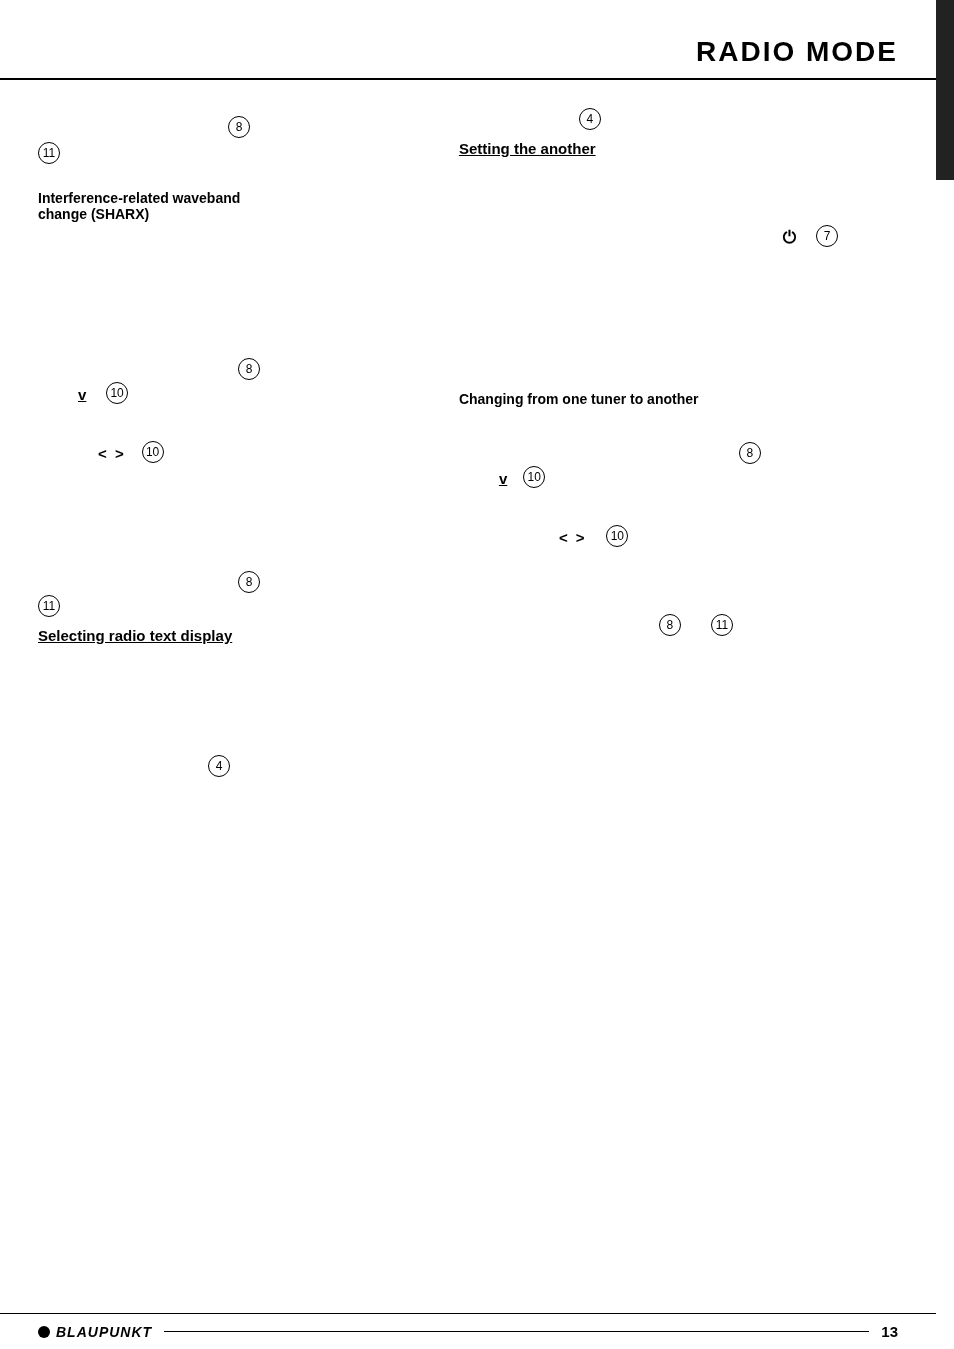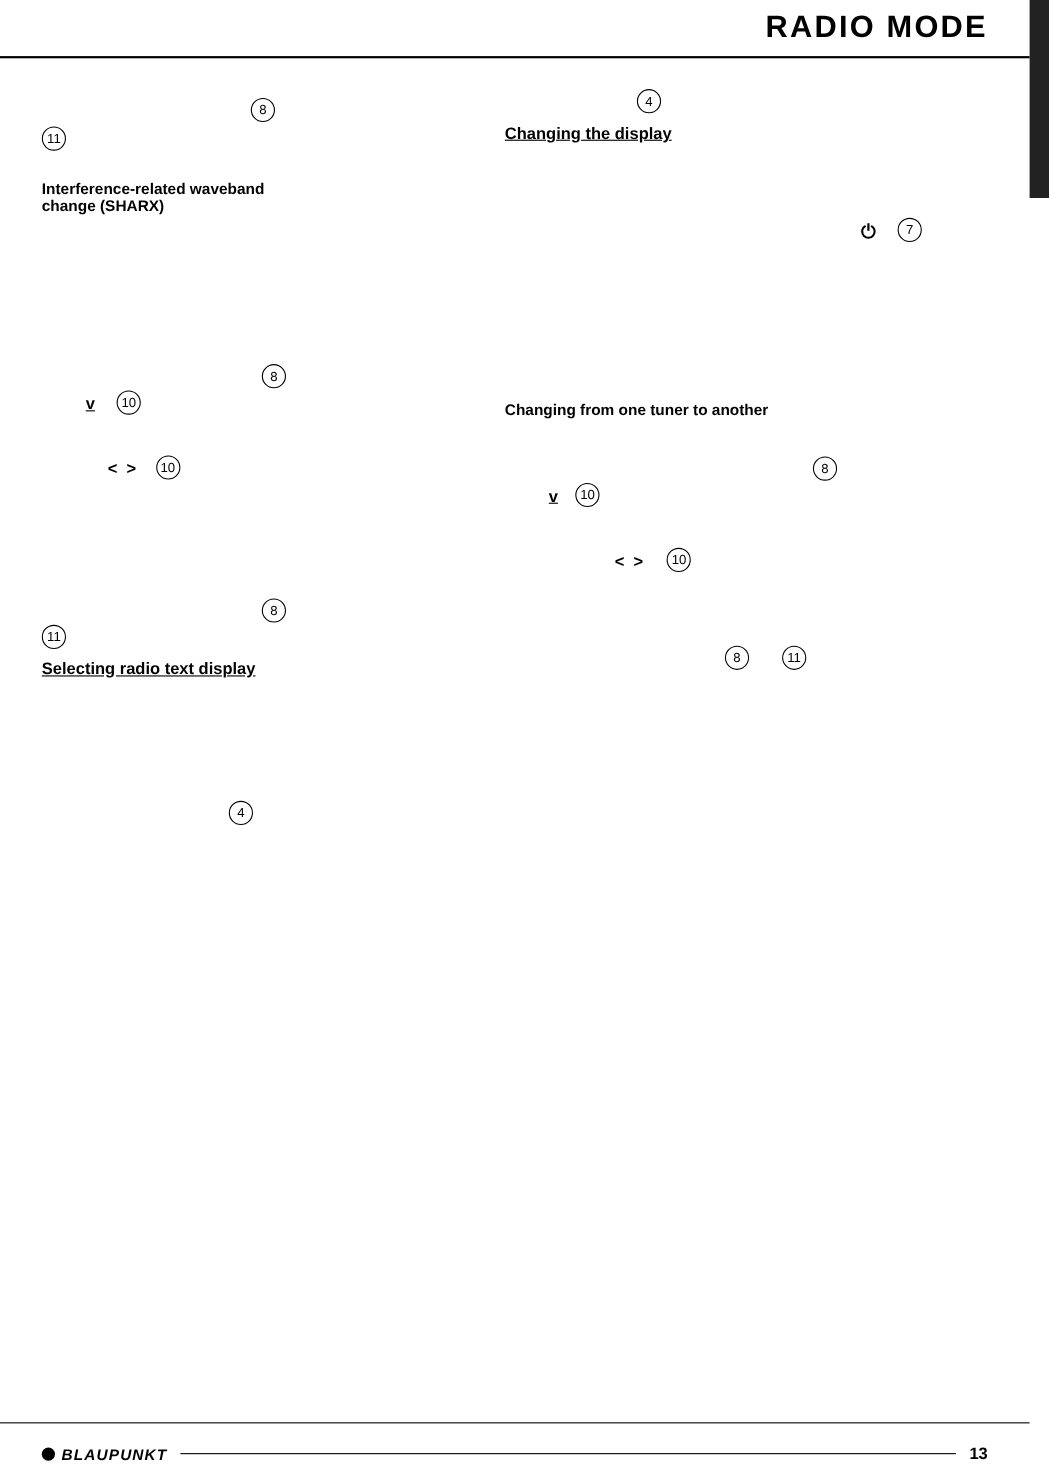--- a/index.html
+++ b/index.html
@@ -21,21 +21,21 @@
       width: 18px;
       height: 180px;
       background: #222;
     }
 
     
     .header {
       display: flex;
       justify-content: flex-end;
       align-items: center;
-      padding: 9px 38px 10px 38px;
+      padding: 36px 38px 10px 38px;
       border-bottom: 2px solid #000;
       margin-right: 18px;
     }
     .header-title {
       font-size: 28px;
       font-weight: bold;
       letter-spacing: 2px;
       text-align: right;
     }
 
@@ -117,21 +117,21 @@
     }
 
     
     .footer {
       position: absolute;
       bottom: 0;
       left: 0;
       right: 18px;
       display: flex;
       align-items: center;
-      padding: 19px 38px;
+      padding: 9px 38px;
       border-top: 1.5px solid #000;
     }
     .footer-logo {
       display: flex;
       align-items: center;
       gap: 6px;
       font-size: 13px;
       font-weight: bold;
       letter-spacing: 2px;
     }
@@ -247,21 +247,21 @@
   </div>
 
   <div class="col-right">
 
     <div class="section-block">
 
       <div style="margin-left:120px; margin-bottom:8px;">
         <span class="circle-num">4</span>
       </div>
       <div class="section-heading-underline mb6">
-        Changing the display
+        Setting the another
       </div>
       <div class="body-text mt8">&nbsp;</div>
       <div class="body-text">&nbsp;</div>
 
       <div class="row-centered" style="justify-content: flex-end; margin-right: 60px; margin-top:8px;">
         <span class="symbol-power">⏻</span>
         &nbsp;&nbsp;
         <span class="circle-num">7</span>
       </div>
       <div class="body-text mt8">&nbsp;</div>

